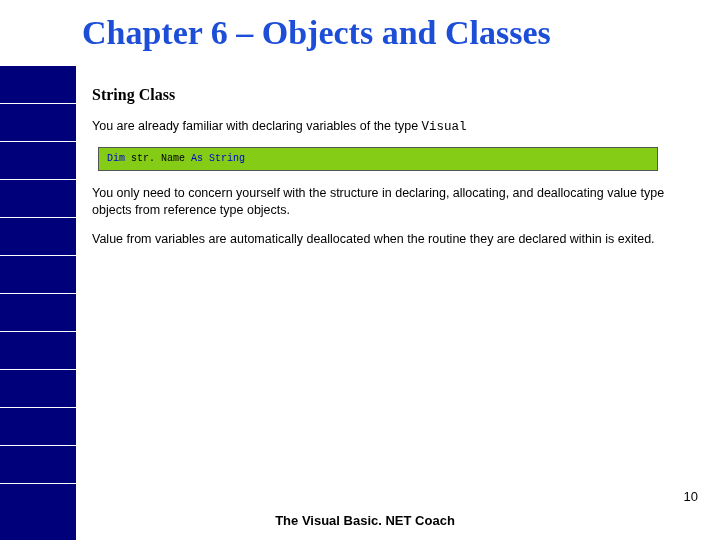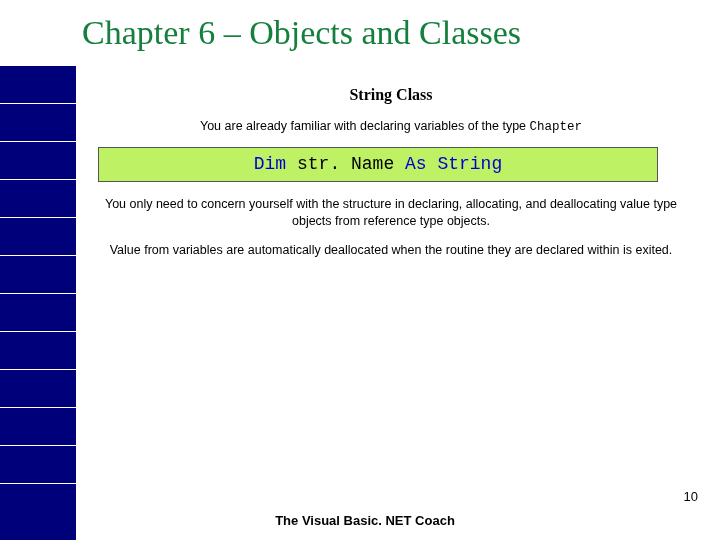--- a/index.html
+++ b/index.html
@@ -25,47 +25,46 @@
     background: #00007a;
     border-bottom: 1.5px solid #fff;
   }
   .sidebar-block:last-child { border-bottom: none; flex: 1; }
   .title {
     position: absolute;
     left: 82px;
     top: 14px;
     font-family: "Times New Roman", Times, serif;
     font-size: 34px;
-    color: #15803d;
-    font-weight: 400;
+    color: #1d4ed8;
+    font-weight: 700;
   }
   .content {
     position: absolute;
     left: 92px;
     top: 84px;
     right: 30px;
     color: #000;
     font-size: 12.5px;
     line-height: 1.35;
-    text-align: center;
   }
   .subheading {
     font-family: "Times New Roman", Times, serif;
     font-weight: bold;
     font-size: 16px;
     margin-bottom: 12px;
   }
   .para { margin-bottom: 12px; }
   .mono { font-family: "Courier New", Courier, monospace; }
   .codebox {
-    background: #bef264;
+    background: #84cc16;
     border: 1px solid #555;
     padding: 4px 8px;
     font-family: "Courier New", Courier, monospace;
-    font-size: 18px;
+    font-size: 10px;
     margin: 6px 0 14px 6px;
     width: 560px;
   }
   .codebox .kw { color: #0000cc; }
   .footer {
     position: absolute;
     left: 0;
     right: 0;
     bottom: 12px;
     text-align: center;
@@ -100,21 +99,21 @@
     <div class="sidebar-block"></div>
     <div class="sidebar-block"></div>
   </div>
 
   <div class="title">Chapter 6 – Objects and Classes</div>
 
   <div class="content">
     <div class="subheading">String Class</div>
 
     <div class="para">
-      <span>You are already familiar with declaring variables of the type </span><span class="mono">Chapter</span>
+      <span>You are already familiar with declaring variables of the type </span><span class="mono">Visual</span>
     </div>
 
     <div class="codebox">
       <span class="kw">Dim</span><span> str. Name </span><span class="kw">As String</span>
     </div>
 
     <div class="para">You only need to concern yourself with the structure in declaring, allocating, and deallocating value type objects from reference type objects.</div>
     <div class="para">Value from variables are automatically deallocated when the routine they are declared within is exited.</div>
   </div>
 

